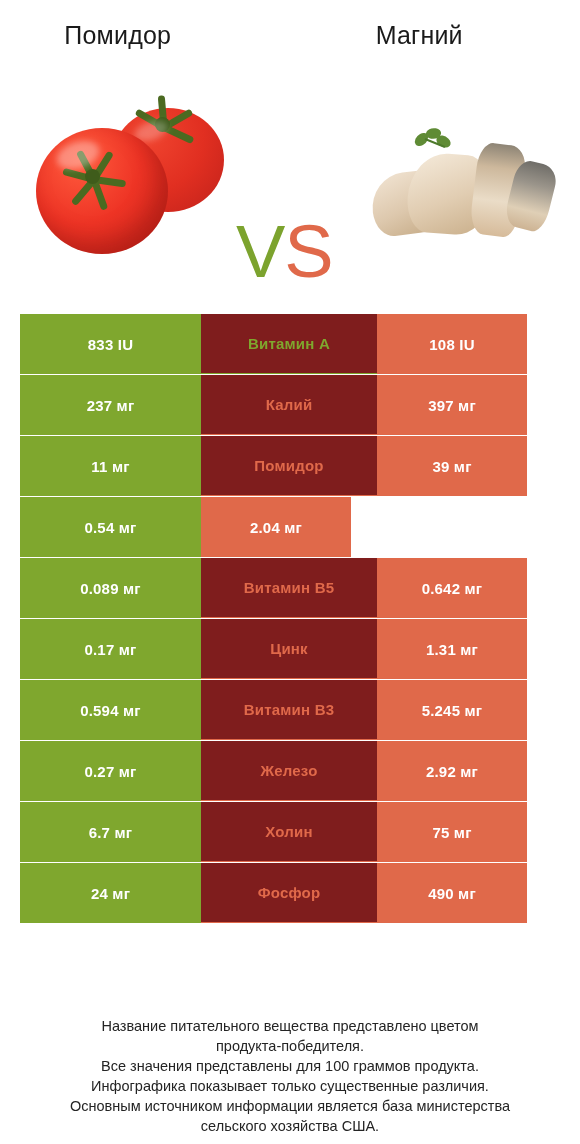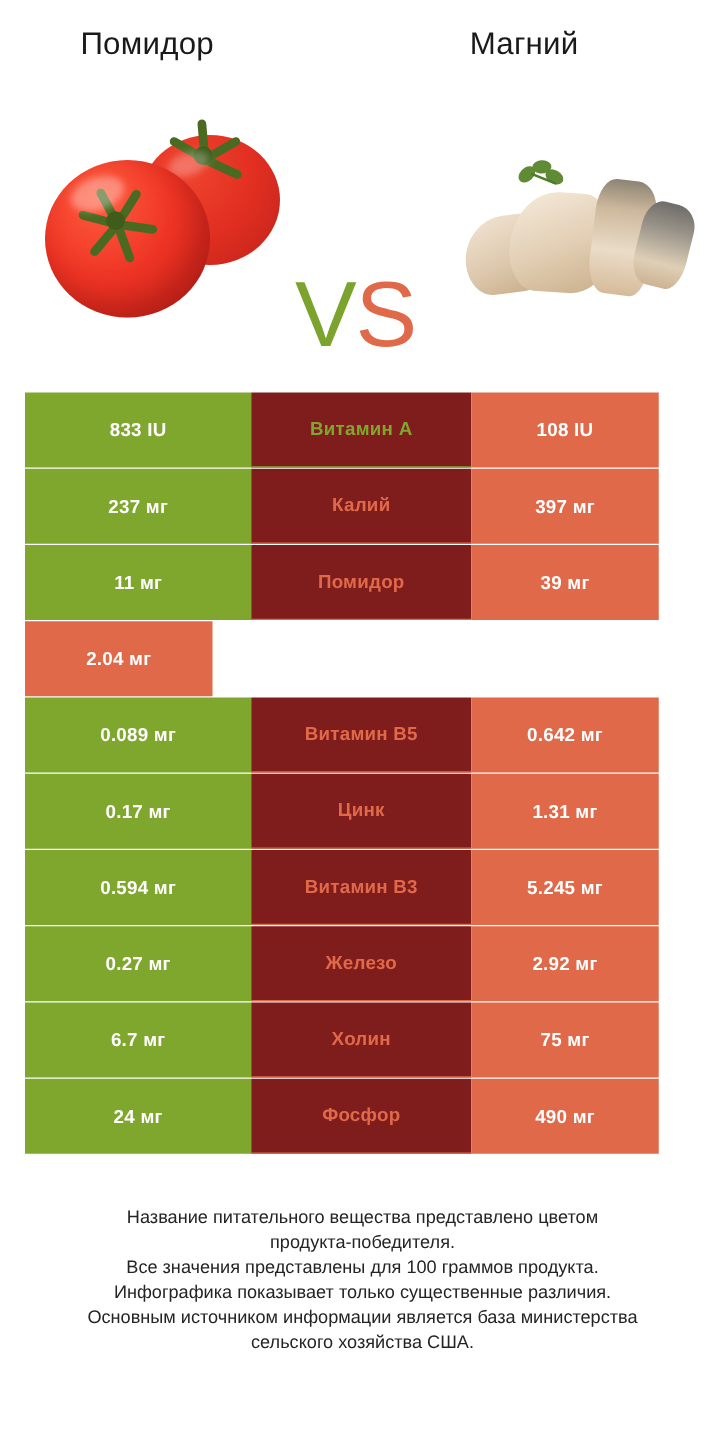--- a/index.html
+++ b/index.html
@@ -226,21 +226,21 @@
   }
   .cell.mid.win-left {
     border-bottom-color: #7FA72E;
     color: #7FA72E;
   }
 
   
   .footer {
     position: absolute;
     left: 20px;
-    top: 964px;
+    top: 1016px;
     width: 540px;
     text-align: center;
     font-size: 14.5px;
     line-height: 20px;
     color: #242424;
   }
   .footer p { margin: 0; }
 </style>
 </head>
 <body>
@@ -306,20 +306,21 @@
         <div class="cell left">237 мг</div>
         <div class="cell mid">Калий</div>
         <div class="cell right">397 мг</div>
       </div>
       <div class="row">
         <div class="cell left">11 мг</div>
         <div class="cell mid">Помидор</div>
         <div class="cell right">39 мг</div>
       </div>
       <div class="row">
+        <div class="cell left">0.54 мг</div>
         <div class="cell right">2.04 мг</div>
       </div>
       <div class="row">
         <div class="cell left">0.089 мг</div>
         <div class="cell mid">Витамин B5</div>
         <div class="cell right">0.642 мг</div>
       </div>
       <div class="row">
         <div class="cell left">0.17 мг</div>
         <div class="cell mid">Цинк</div>

